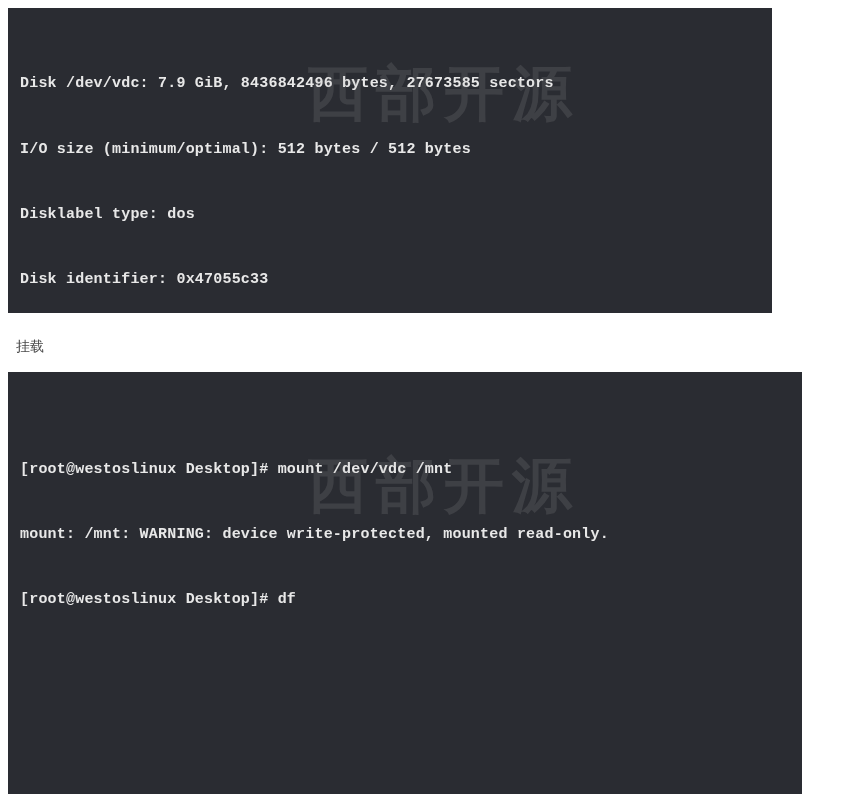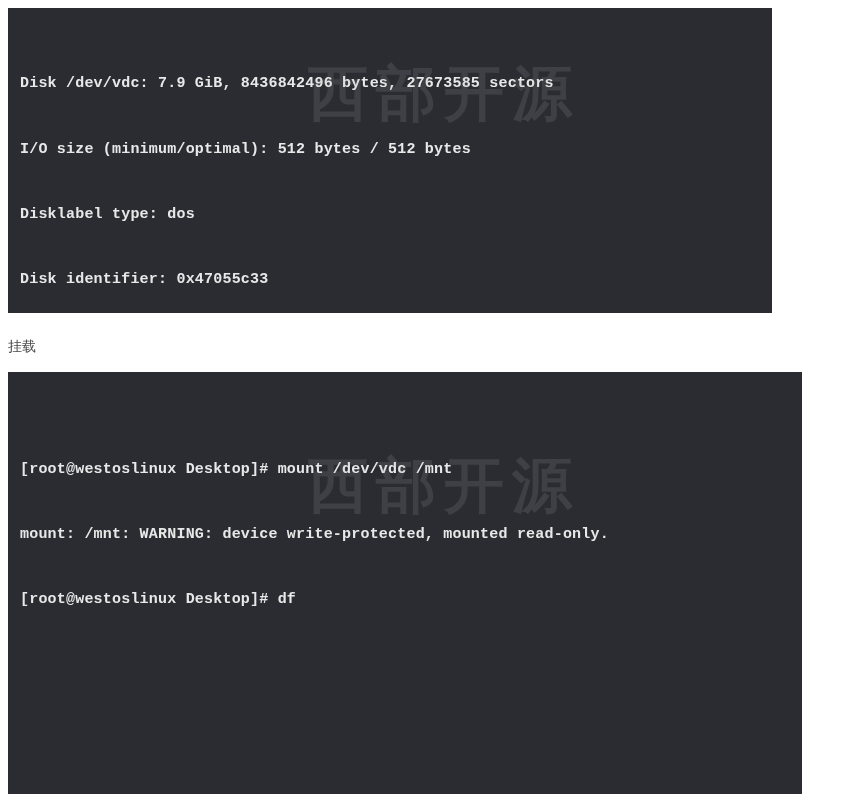--- a/index.html
+++ b/index.html
@@ -29,21 +29,21 @@
   font-size: 60px;
   color: rgba(180,180,180,0.15);
   font-weight: bold;
   font-family: "SimHei","Microsoft YaHei",sans-serif;
   pointer-events: none;
   letter-spacing: 8px;
 }
 .caption {
   font-size: 14px;
   color: #4a4a4a;
-  margin: 25px 0 16px 0;
+  margin: 25px 0 16px 8px;
 }
 </style>
 </head>
 <body>
 
 <div class="terminal" style="width:740px">
   <span class="watermark-ch" style="top:42px;left:300px">西部开源</span>
   <div>Disk /dev/vdc: 7.9 GiB, 8436842496 bytes, 27673585 sectors</div>
   <div>I/O size (minimum/optimal): 512 bytes / 512 bytes</div>
   <div>Disklabel type: dos</div>

